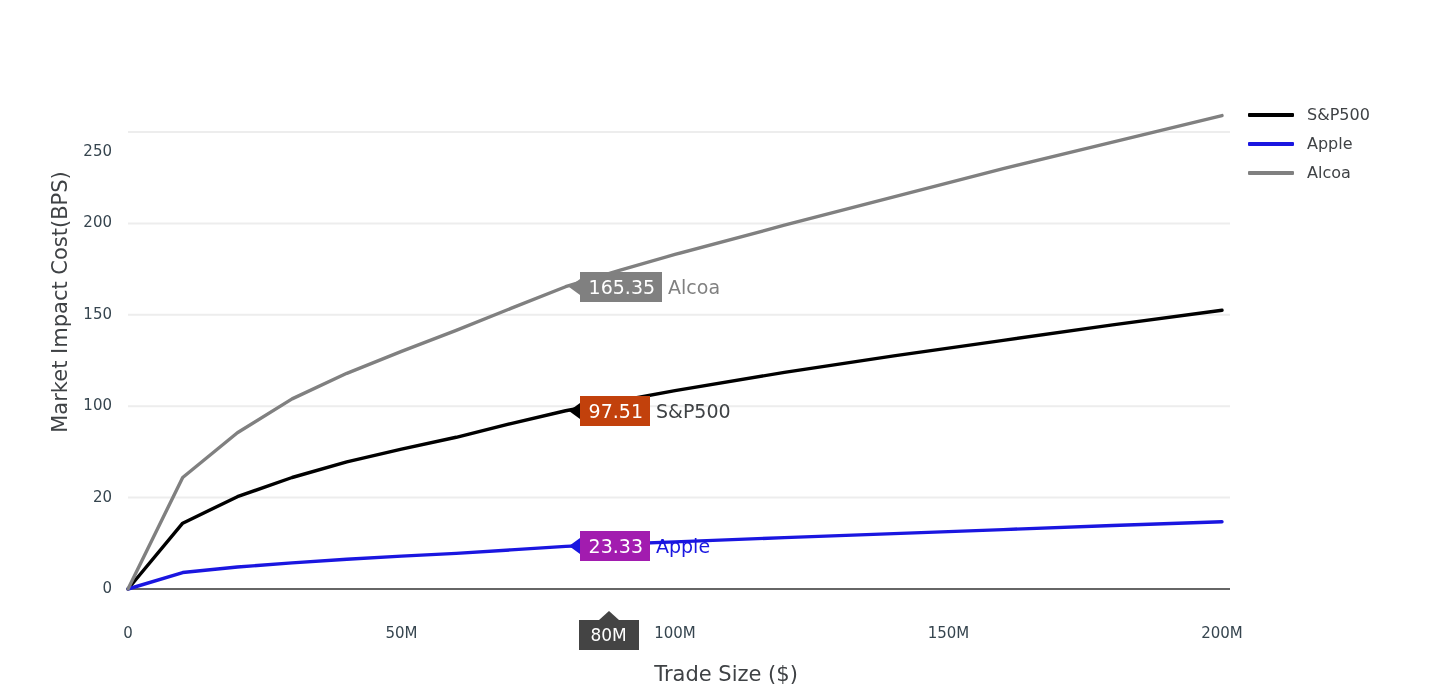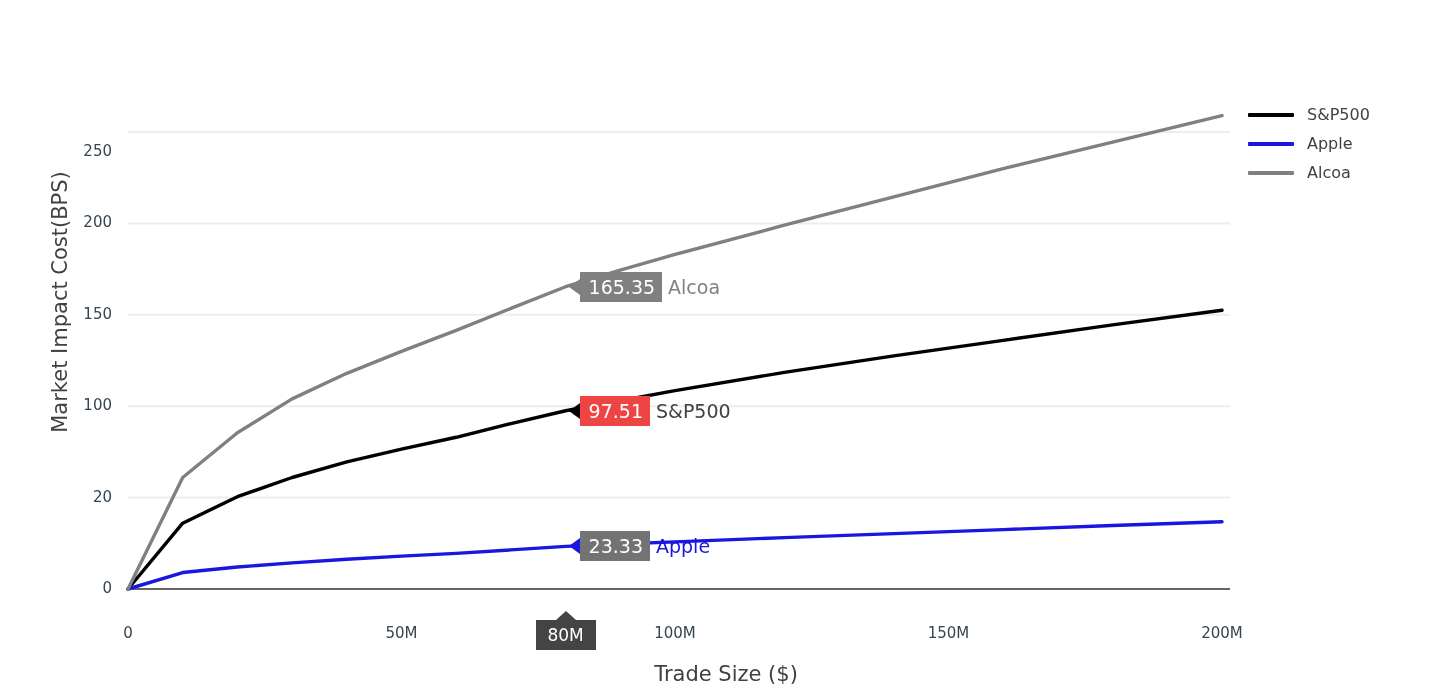--- a/index.html
+++ b/index.html
@@ -40,20 +40,21 @@
     content:"";position:absolute;left:-11px;top:50%;
     width:0;height:0;margin-top:-8px;
     border-top:8px solid transparent;border-bottom:8px solid transparent;
     border-right:11px solid currentColor;
   }
   .ann-name{font-size:19px;margin-left:6px;white-space:nowrap;}
   .cursor-label{
     position:absolute;display:flex;align-items:center;justify-content:center;
     height:30px;padding:0 8px;background:#444444;color:#ffffff;font-size:17px;
     box-sizing:border-box;
+    margin-left:43px;
   }
   .cursor-label::before{
     content:"";position:absolute;top:-9px;left:50%;margin-left:-10px;
     width:0;height:0;border-left:10px solid transparent;
     border-right:10px solid transparent;border-bottom:9px solid #444444;
   }
 </style>
 </head>
 <body>
 
@@ -113,27 +114,27 @@
     </div>
 
   <div id="annotation-layer">
       <div class="annotation" style="left: 579.6px; top: 271.74px;">
         <div class="ann-box" style="background: rgb(128, 128, 128); color: rgb(128, 128, 128);">
           <span style="color: rgb(255, 255, 255);">165.35</span>
         </div>
         <div class="ann-name" style="color: rgb(128, 128, 128);">Alcoa</div>
       </div>
       <div class="annotation" style="left: 579.6px; top: 395.752px;">
-        <div class="ann-box" style="background: #ef4444; color: rgb(0, 0, 0); align-items: center;">
+        <div class="ann-box" style="background: #c2410c; color: rgb(0, 0, 0); align-items: center;">
           <span style="color: rgb(255, 255, 255);">97.51</span>
         </div>
         <div class="ann-name" style="color: rgb(63, 66, 69);">S&amp;P500</div>
       </div>
       <div class="annotation" style="left: 579.6px; top: 531.353px;">
-        <div class="ann-box" style="background: #737373; color: rgb(26, 22, 224); justify-content: center;">
+        <div class="ann-box" style="background: #a21caf; color: rgb(26, 22, 224); justify-content: center;">
           <span style="color: rgb(255, 255, 255);">23.33</span>
         </div>
         <div class="ann-name" style="color: rgb(26, 22, 224);">Apple</div>
       </div>
     </div>
 
   <div class="cursor-label" id="cursor-label" style="left: 535.6px; top: 620px; width: 60px;">80M</div>
 
 </div>
 

